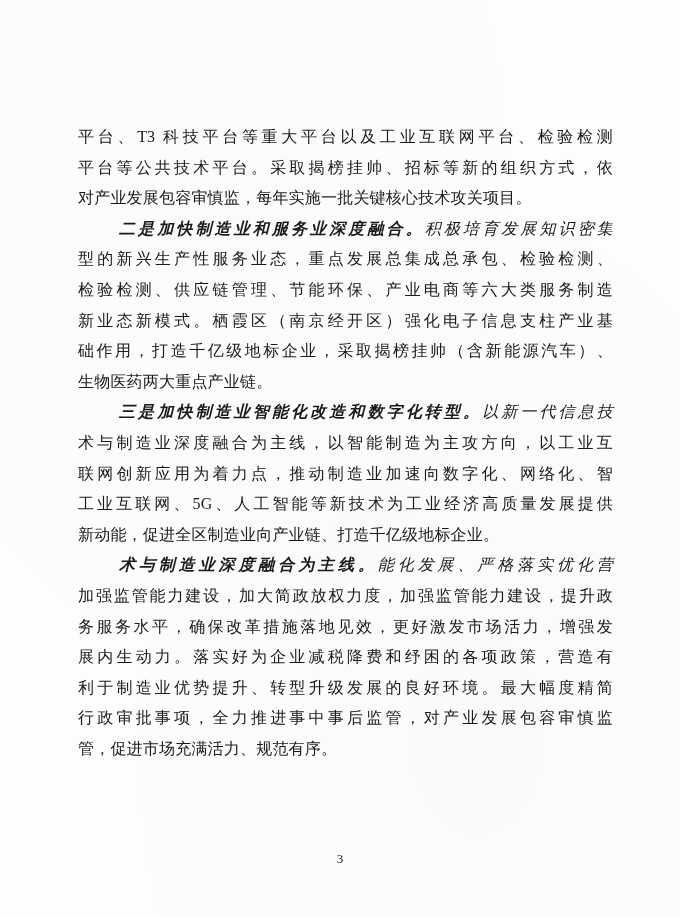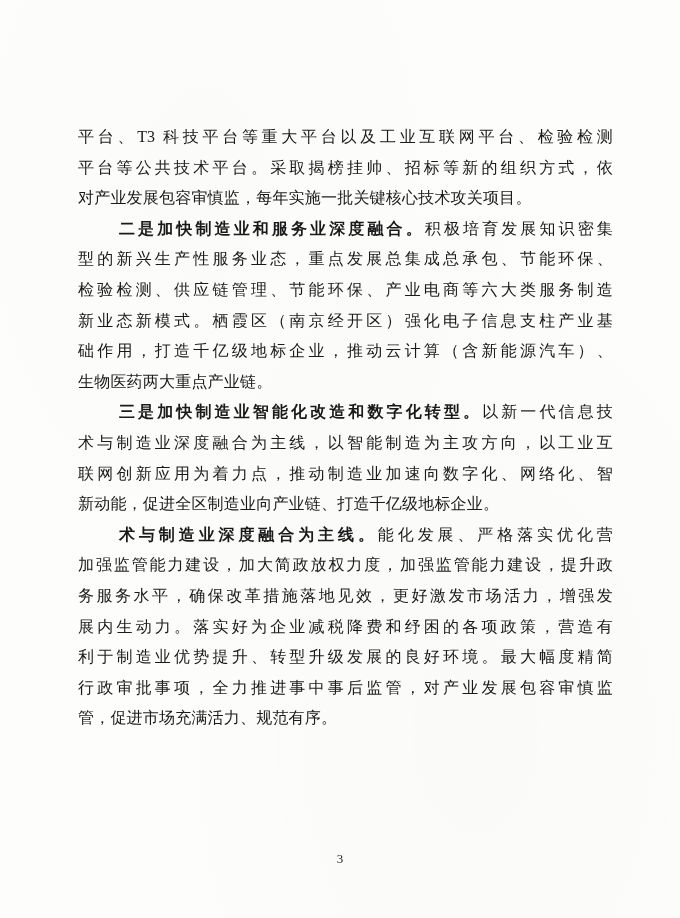--- a/index.html
+++ b/index.html
@@ -40,20 +40,21 @@
     color: #1a1a1a;
   }
   
   .line.fill {
     white-space: normal;
     text-align: justify;
     text-align-last: justify;
   }
   .line.indent {
     text-indent: 41px;
+    font-style: italic;
   }
   .line .lead {
     font-weight: bold; 
   }
   .page-number {
     position: absolute;
     left: 0;
     right: 0;
     top: 851px;
     text-align: center;
@@ -64,28 +65,29 @@
 </style>
 </head>
 <body style="background: rgb(253, 253, 252);">
 
 <div class="page">
   <div class="text-block" style="color: rgb(26, 26, 26);">
       <div class="line fill"><span>平台、T3 科技平台等重大平台以及工业互联网平台、检验检测</span></div>
       <div class="line fill"><span>平台等公共技术平台。采取揭榜挂帅、招标等新的组织方式，依</span></div>
       <div class="line"><span>对产业发展包容审慎监，每年实施一批关键核心技术攻关项目。</span></div>
       <div class="line indent fill"><span class="lead">二是加快制造业和服务业深度融合。</span><span>积极培育发展知识密集</span></div>
-      <div class="line fill"><span>型的新兴生产性服务业态，重点发展总集成总承包、节能环保、</span></div>
+      <div class="line fill"><span>型的新兴生产性服务业态，重点发展总集成总承包、检验检测、</span></div>
       <div class="line fill"><span>检验检测、供应链管理、节能环保、产业电商等六大类服务制造</span></div>
       <div class="line fill"><span>新业态新模式。栖霞区（南京经开区）强化电子信息支柱产业基</span></div>
-      <div class="line fill"><span>础作用，打造千亿级地标企业，推动云计算（含新能源汽车）、</span></div>
+      <div class="line fill"><span>础作用，打造千亿级地标企业，采取揭榜挂帅（含新能源汽车）、</span></div>
       <div class="line"><span>生物医药两大重点产业链。</span></div>
       <div class="line indent fill"><span class="lead">三是加快制造业智能化改造和数字化转型。</span><span>以新一代信息技</span></div>
       <div class="line fill"><span>术与制造业深度融合为主线，以智能制造为主攻方向，以工业互</span></div>
       <div class="line fill"><span>联网创新应用为着力点，推动制造业加速向数字化、网络化、智</span></div>
+      <div class="line fill"><span>工业互联网、5G、人工智能等新技术为工业经济高质量发展提供</span></div>
       <div class="line"><span>新动能，促进全区制造业向产业链、打造千亿级地标企业。</span></div>
       <div class="line indent fill"><span class="lead">术与制造业深度融合为主线。</span><span>能化发展、严格落实优化营</span></div>
       <div class="line fill"><span>加强监管能力建设，加大简政放权力度，加强监管能力建设，提升政</span></div>
       <div class="line fill"><span>务服务水平，确保改革措施落地见效，更好激发市场活力，增强发</span></div>
       <div class="line fill"><span>展内生动力。落实好为企业减税降费和纾困的各项政策，营造有</span></div>
       <div class="line fill"><span>利于制造业优势提升、转型升级发展的良好环境。最大幅度精简</span></div>
       <div class="line fill"><span>行政审批事项，全力推进事中事后监管，对产业发展包容审慎监</span></div>
       <div class="line"><span>管，促进市场充满活力、规范有序。</span></div>
     </div>
   <div class="page-number">3</div>

